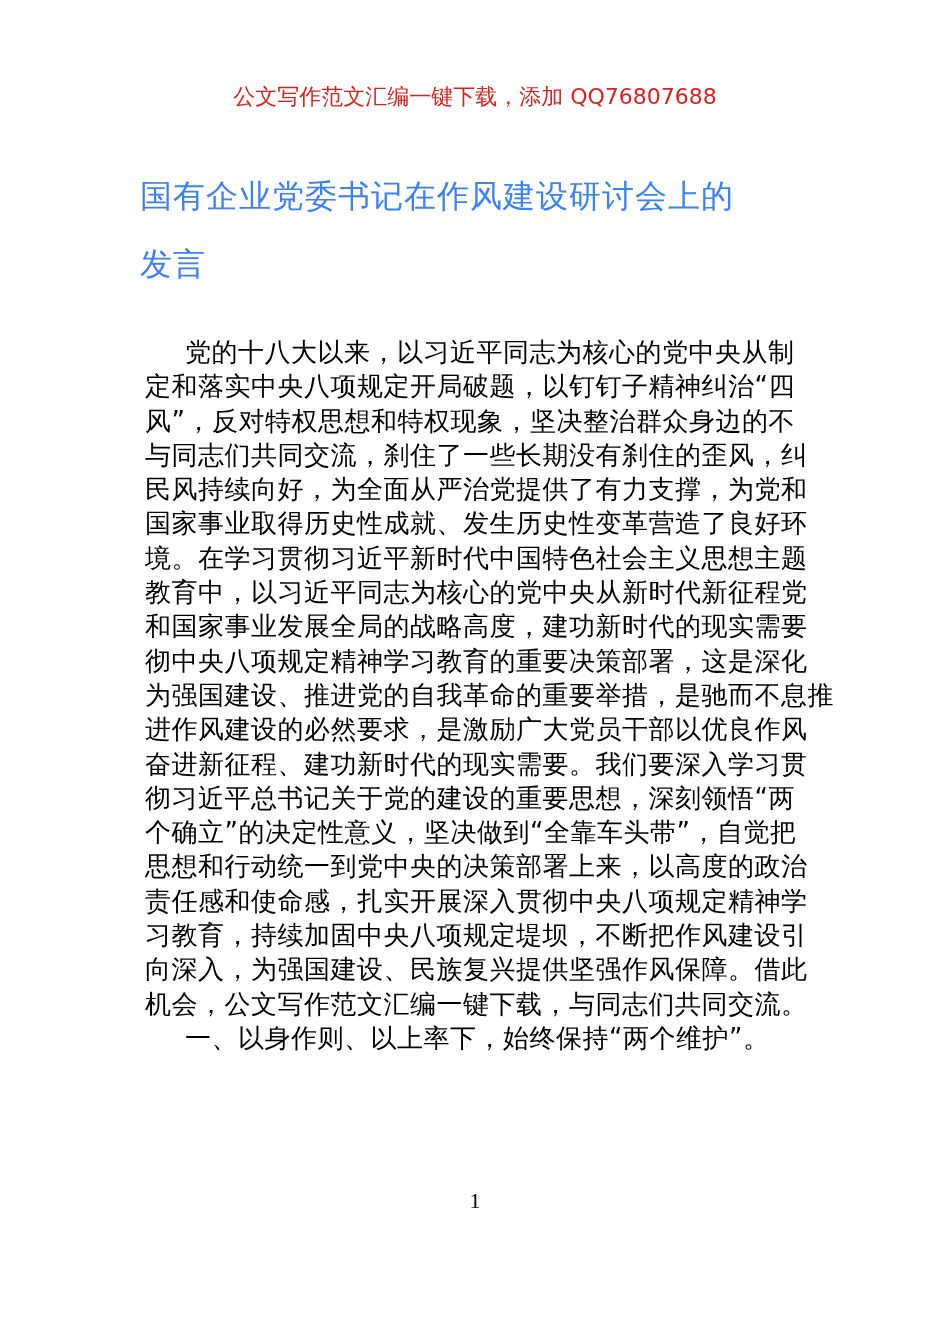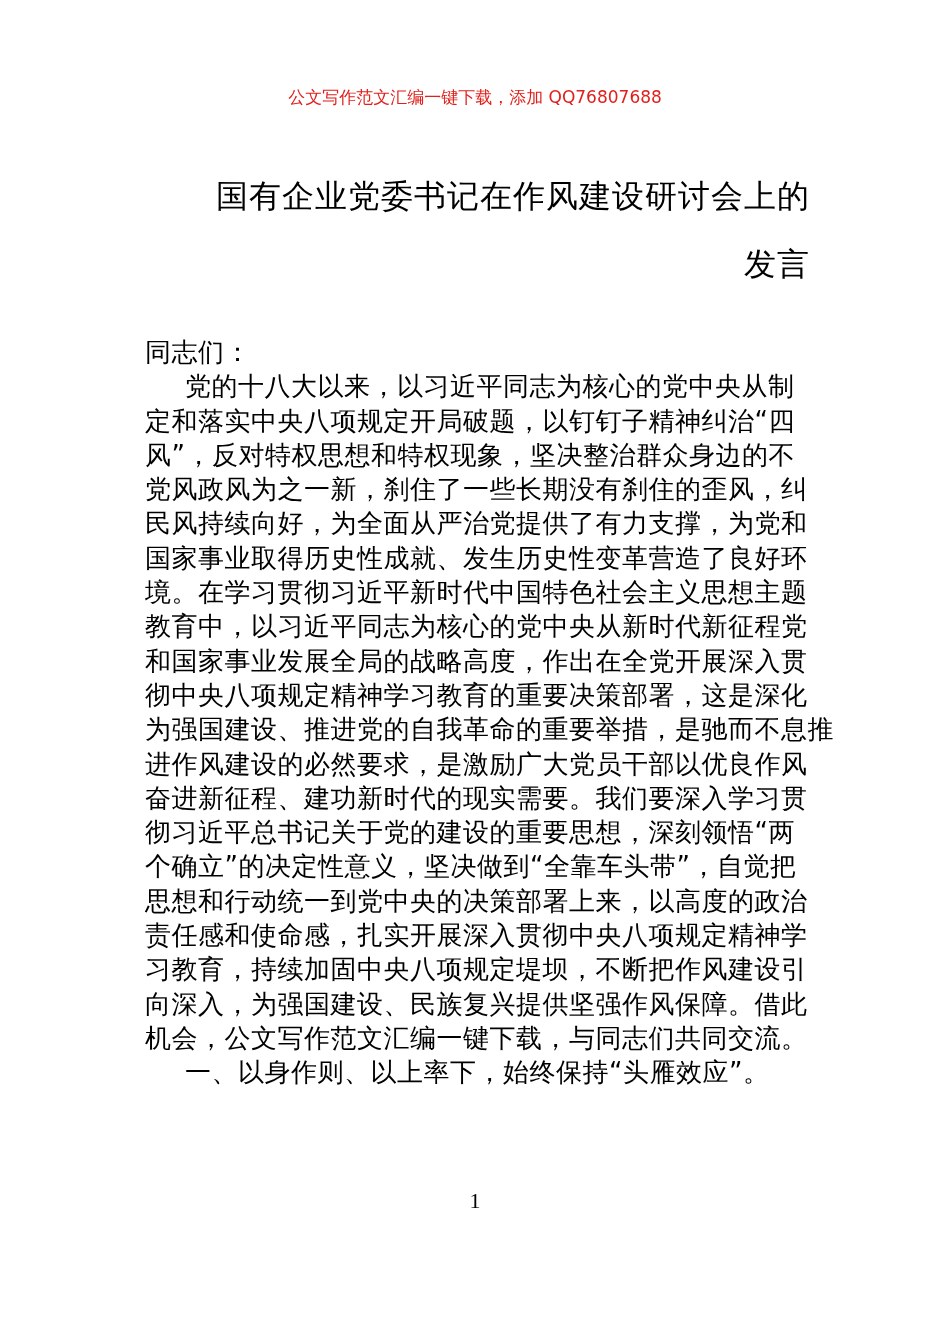--- a/index.html
+++ b/index.html
@@ -22,32 +22,32 @@
       width: 950px;
       height: 1344px;
       background: #ffffff;
     }
     .header-banner {
       position: absolute;
       left: 0;
       top: 84px;
       width: 950px;
       text-align: center;
-      font-size: 17px;
+      font-size: 22px;
       line-height: 26px;
       color: #e0201c;
       letter-spacing: 0px;
     }
     .title {
       position: absolute;
       left: 140px;
       width: 670px;
-      text-align: right;
+      text-align: left;
       font-size: 32px;
-      color: #000000;
+      color: #3b82f6;
       letter-spacing: 1px;
     }
     .title-line1 { top: 172px; line-height: 48px; }
     .title-line2 { top: 240px; line-height: 48px; }
     .body-text {
       position: absolute;
       left: 145px;
       width: 664px;
       font-size: 26px;
       line-height: 34.3px;
@@ -78,39 +78,38 @@
 <body>
 
 <div class="page">
 
   <div class="header-banner">公文写作范文汇编一键下载，添加 QQ76807688</div>
 
   <div class="title title-line1">国有企业党委书记在作风建设研讨会上的</div>
   <div class="title title-line2">发言</div>
 
   <div class="body-text" style="top: 335px;">
-    <span class="line">同志们：</span>
     <span class="line indent">党的十八大以来，以习近平同志为核心的党中央从制</span>
     <span class="line">定和落实中央八项规定开局破题，以钉钉子精神纠治“四</span>
     <span class="line">风”，反对特权思想和特权现象，坚决整治群众身边的不</span>
-    <span class="line">党风政风为之一新，刹住了一些长期没有刹住的歪风，纠</span>
+    <span class="line">与同志们共同交流，刹住了一些长期没有刹住的歪风，纠</span>
     <span class="line">民风持续向好，为全面从严治党提供了有力支撑，为党和</span>
     <span class="line">国家事业取得历史性成就、发生历史性变革营造了良好环</span>
     <span class="line">境。在学习贯彻习近平新时代中国特色社会主义思想主题</span>
     <span class="line">教育中，以习近平同志为核心的党中央从新时代新征程党</span>
-    <span class="line">和国家事业发展全局的战略高度，作出在全党开展深入贯</span>
+    <span class="line">和国家事业发展全局的战略高度，建功新时代的现实需要</span>
     <span class="line">彻中央八项规定精神学习教育的重要决策部署，这是深化</span>
     <span class="line">为强国建设、推进党的自我革命的重要举措，是驰而不息推</span>
     <span class="line">进作风建设的必然要求，是激励广大党员干部以优良作风</span>
     <span class="line">奋进新征程、建功新时代的现实需要。我们要深入学习贯</span>
     <span class="line">彻习近平总书记关于党的建设的重要思想，深刻领悟“两</span>
     <span class="line">个确立”的决定性意义，坚决做到“全靠车头带”，自觉把</span>
     <span class="line">思想和行动统一到党中央的决策部署上来，以高度的政治</span>
     <span class="line">责任感和使命感，扎实开展深入贯彻中央八项规定精神学</span>
     <span class="line">习教育，持续加固中央八项规定堤坝，不断把作风建设引</span>
     <span class="line">向深入，为强国建设、民族复兴提供坚强作风保障。借此</span>
     <span class="line">机会，公文写作范文汇编一键下载，与同志们共同交流。</span>
-    <span class="line indent">一、以身作则、以上率下，始终保持“头雁效应”。</span>
+    <span class="line indent">一、以身作则、以上率下，始终保持“两个维护”。</span>
   </div>
 
   <div class="page-number">1</div>
 
 </div>
 
 </body></html>

